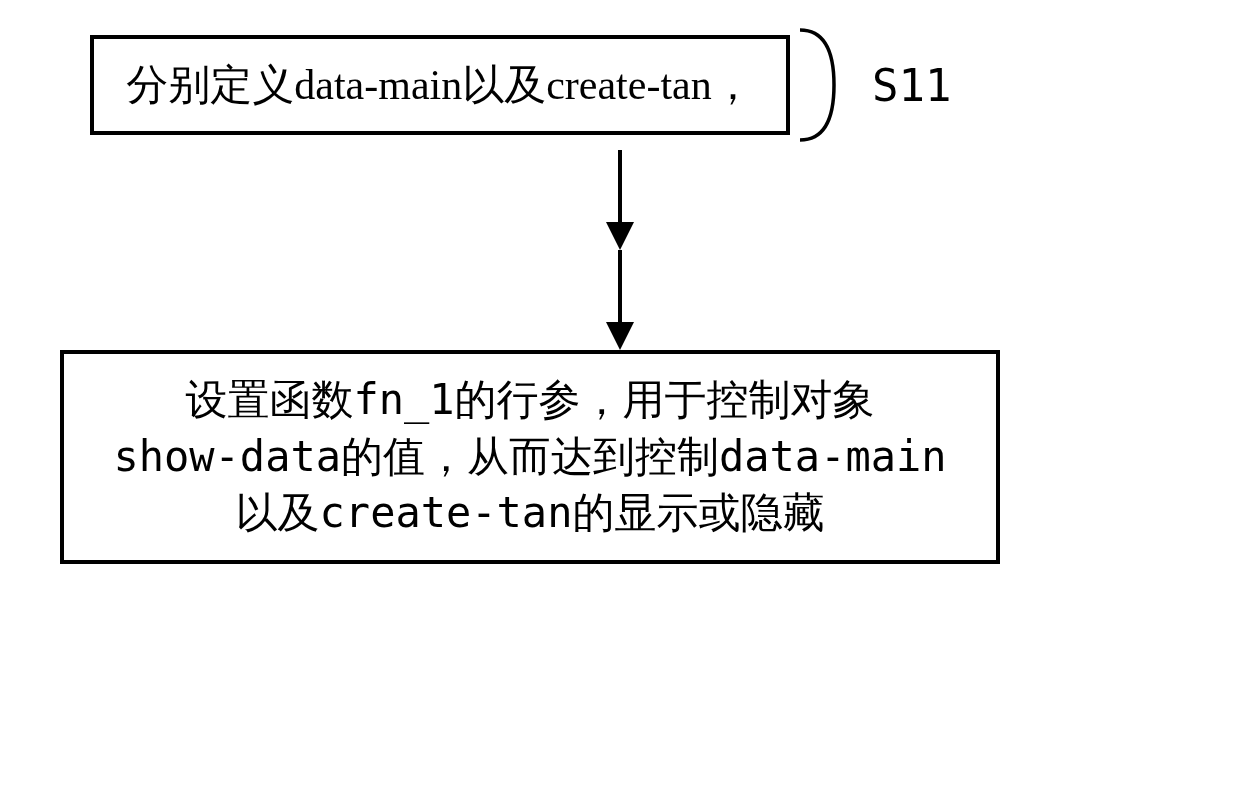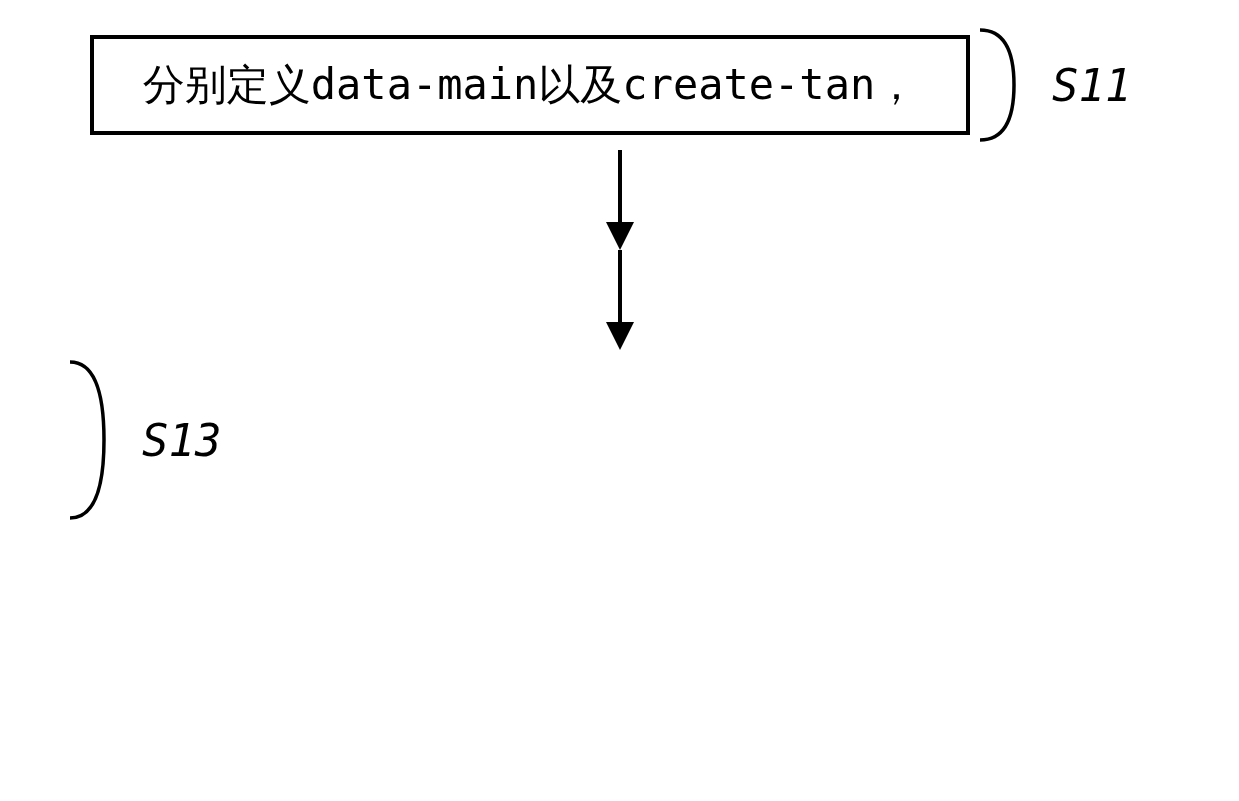--- a/index.html
+++ b/index.html
@@ -31,38 +31,37 @@
   .step-box {
     border: 4px solid #000;
     background: #fff;
     padding: 18px 24px;
     font-size: 42px;
     line-height: 1.35;
     text-align: center;
     font-weight: normal;
     color: #000;
   }
-  .step1 { width: 880px; }
+  .step1 { width: 700px; font-family: Liberation Serif, serif; }
   .step2 { width: 940px; }
   .step3 { width: 940px; }
   .label-wrap {
     display: flex;
     align-items: center;
     margin-left: 10px;
   }
   .curve {
     flex-shrink: 0;
   }
   .step-label {
     font-size: 44px;
     font-family: "SimSun", "宋体", monospace, serif;
     color: #000;
     margin-left: 8px;
     white-space: nowrap;
-    font-style: italic;
   }
   .arrow-wrap {
     display: flex;
     justify-content: center;
     width: 940px;
   }
   .arrow {
     display: block;
   }
   .spacer-left-1 { width: 30px; flex-shrink: 0; }
@@ -96,21 +95,20 @@
 
   <div class="arrow-wrap">
     <svg class="arrow" width="40" height="100" viewBox="0 0 40 100">
       <line x1="20" y1="0" x2="20" y2="78" stroke="#000" stroke-width="4"></line>
       <polygon points="20,100 6,72 34,72" fill="#000"></polygon>
     </svg>
   </div>
 
   <div class="row">
     <div class="spacer-left-2"></div>
-    <div class="label-wrap">
-      <svg class="curve" width="64" height="180" viewBox="0 0 64 180">
-        <path d="M0 12 Q34 12 34 90 Q34 168 0 168" stroke="#000" stroke-width="3.5" fill="none"></path>
-      </svg>
-      <span class="step-label">S13</span>
+    <div class="step-box step3">
+      <span>设置函数fn_1的行参，用于控制对象</span><br>
+      <span>show-data的值，从而达到控制data-main</span><br>
+      <span>以及create-tan的显示或隐藏</span>
     </div>
   </div>
 
 </div>
 
 </body></html>

